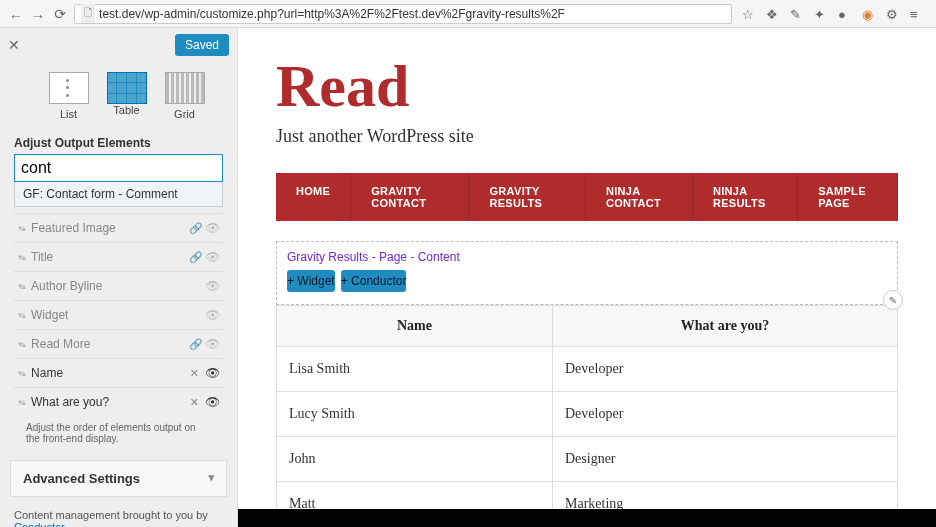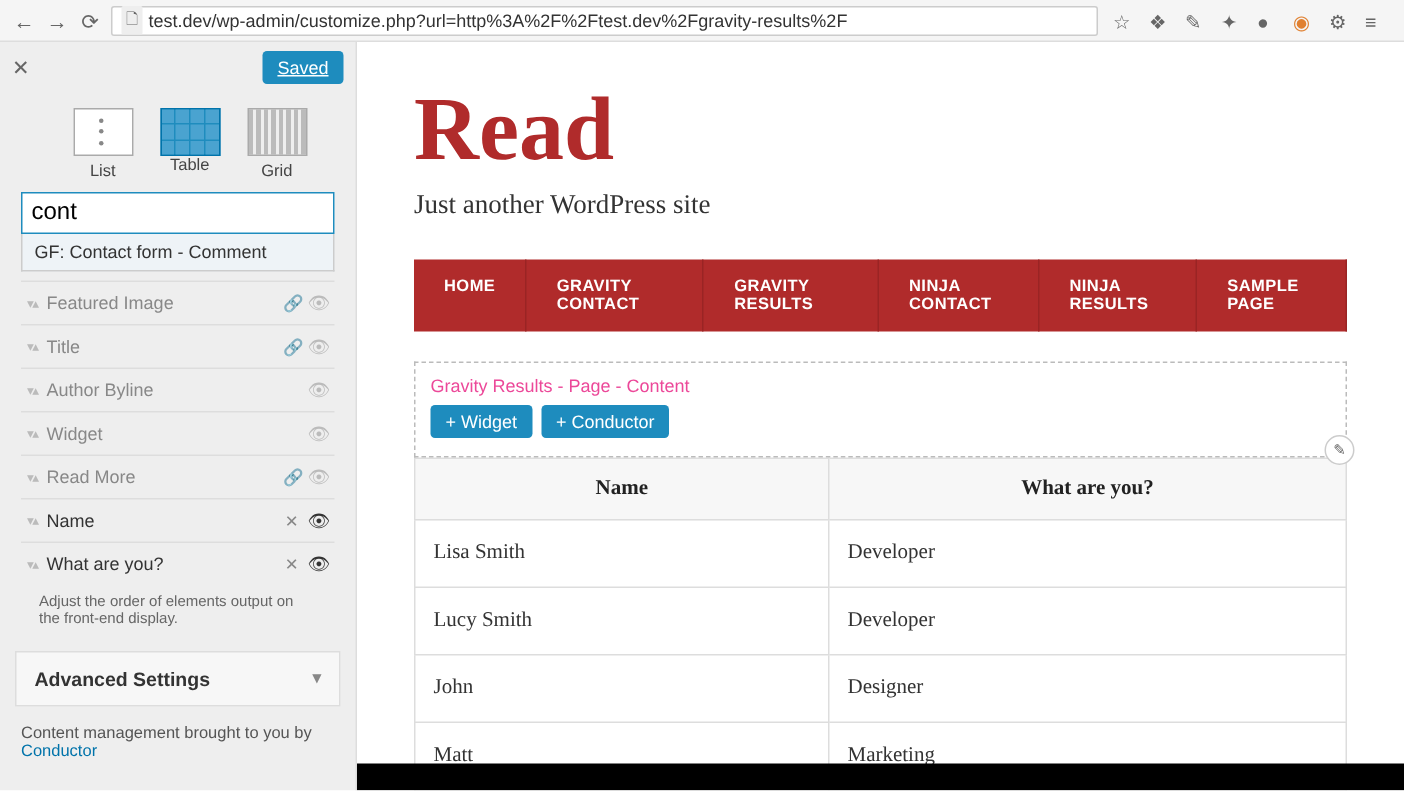--- a/index.html
+++ b/index.html
@@ -10,21 +10,21 @@
     .url-bar { flex: 1; height: 20px; background: #fff; border: 1px solid #ccc; border-radius: 2px; padding: 0 6px; display: flex; align-items: center; font-size: 12px; color: #333; }
     .url-prefix { background: #eee; padding: 1px 3px; margin-right: 4px; border-radius: 1px; font-size: 10px; color: #666; }
     .toolbar-icons { display: flex; gap: 10px; padding: 0 4px; }
     .toolbar-icons span { width: 14px; height: 14px; color: #666; font-size: 13px; }
     
     .main { display: flex; height: calc(527px - 28px); }
     
     .sidebar { width: 238px; background: #eee; border-right: 1px solid #ddd; display: flex; flex-direction: column; overflow-y: auto; }
     .sidebar-top { display: flex; justify-content: space-between; align-items: center; padding: 6px 8px; }
     .close-x { font-size: 14px; color: #666; cursor: pointer; }
-    .saved-btn { background: #1e8cbe; color: #fff; padding: 4px 10px; border-radius: 3px; font-size: 12px; text-decoration: underline; }
+    .saved-btn { background: #1e8cbe; color: #fff; padding: 4px 10px; border-radius: 3px; font-size: 12px; }
     
     .display-types { display: flex; justify-content: center; gap: 18px; padding: 10px 0 8px; margin-left: 16px; }
     .display-opt { text-align: center; }
     .display-icon { width: 40px; height: 32px; margin-bottom: 4px; display: flex; align-items: center; justify-content: center; }
     .display-label { font-size: 11px; color: #444; }
     .icon-list { border: 1px solid #aaa; background: #fff; display: flex; flex-direction: column; justify-content: space-around; padding: 4px; }
     .icon-list div { display:flex; align-items:center; gap:3px; }
     .icon-list span.dot { width:3px; height:3px; background:#888; border-radius:50%; }
     .icon-list span.line { flex:1; height:2px; background:#888; }
     .icon-table { display:grid; grid-template-columns: repeat(4,1fr); grid-template-rows: repeat(3,1fr); gap:1px; background:#1e8cbe; width:40px; height:32px; border:1px solid #0073aa; }
@@ -55,23 +55,23 @@
     
     .preview { flex: 1; background: #fff; position: relative; overflow:hidden; }
     .preview-content { padding: 28px 38px 0; }
     .site-title { font-family: Georgia, "Times New Roman", serif; font-size: 60px; font-weight: bold; color: #b02b2b; line-height:1; }
     .tagline { font-family: Georgia, serif; font-size: 18px; color: #333; margin-top: 10px; }
     
     .nav { background: #b02b2b; display: flex; margin-top: 26px; }
     .nav-item { color:#fff; font-size:11px; font-weight:bold; padding: 12px 20px; border-right:1px solid #9a2424; letter-spacing:0.3px; }
     
     .widget-area { border:1px dashed #bbb; margin-top: 20px; padding: 8px 10px 12px; position:relative; }
-    .widget-path { font-size: 12px; color:#ec4899; margin-bottom:6px; }
+    .widget-path { font-size: 12px; color:#6d28d9; margin-bottom:6px; }
     .widget-btns { display:flex; gap:6px; }
-    .wbtn { background:#1e8cbe; color:#ffffff; font-size:12px; padding:4px 10px; border-radius:3px; }
+    .wbtn { background:#1e8cbe; color:#0f172a; font-size:12px; padding:4px 0; border-radius:3px; }
     .edit-pencil { position:absolute; right:-6px; bottom:-6px; width:20px; height:20px; background:#fff; border:1px solid #ccc; border-radius:50%; display:flex; align-items:center; justify-content:center; font-size:10px; color:#666; }
     
     .data-table { width:100%; border-collapse:collapse; margin-top:0; border:1px solid #ddd; font-family: Georgia, serif; }
     .data-table th { background:#f7f7f7; padding:12px; font-size:14px; font-weight:bold; color:#222; border:1px solid #ddd; text-align:center; }
     .data-table td { padding:14px 12px; font-size:14px; color:#333; border:1px solid #ddd; }
     
     .blackbar { height:18px; background:#000; position:absolute; bottom:0; left:0; right:0; }
   </style>
 </head>
 <body>
@@ -137,20 +137,21 @@
             <div></div>
           </div>
         <div class="display-label">Table</div>
       </div>
       <div class="display-opt">
         <div class="display-icon icon-grid"></div>
         <div class="display-label">Grid</div>
       </div>
     </div>
 
+    <div class="section-label">Adjust Output Elements</div>
     <input class="filter-input" value="cont" style="">
     <div class="autocomplete">GF: Contact form - Comment</div>
 
     <div class="elements">
       <div class="el-row">
           <span class="el-drag">▾▴</span>
           <span class="el-text">Featured Image</span>
           <span class="el-link">🔗</span>
           <span class="el-eye">👁</span>
         </div>

